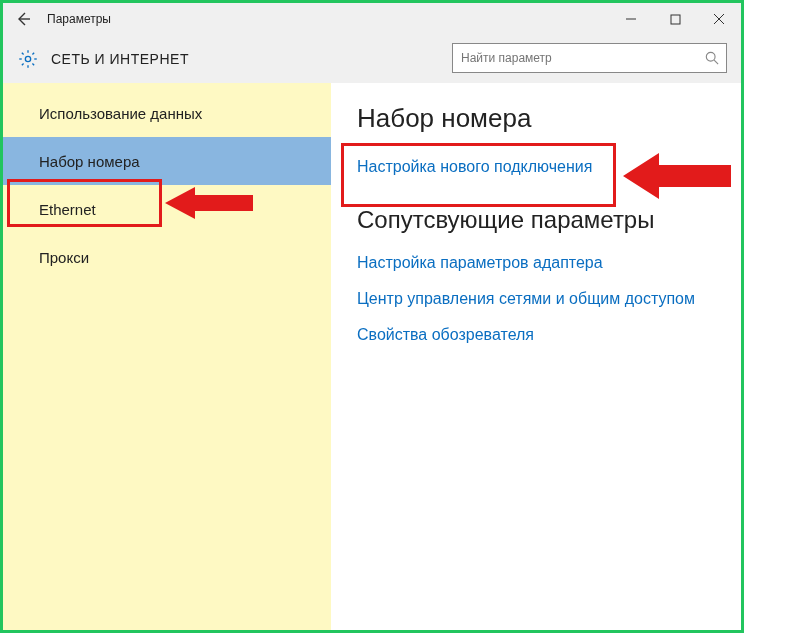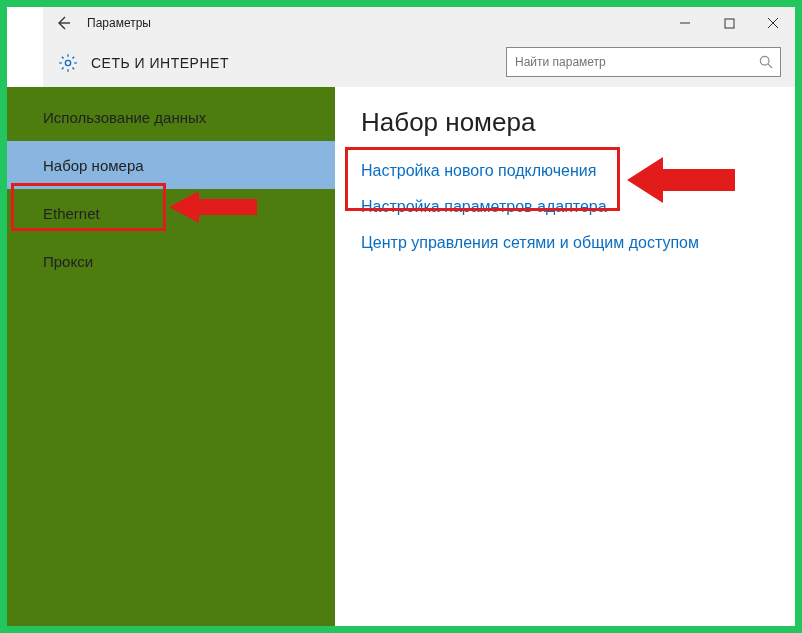--- a/index.html
+++ b/index.html
@@ -6,27 +6,26 @@
     margin: 0;
     padding: 0;
     font-family: "Segoe UI", Tahoma, sans-serif;
     background: #fff;
     color: #000;
     width: 802px;
     height: 633px;
     overflow: hidden;
   }
   .window {
-    width: 802px;
+    width: 744px;
     height: 633px;
     background: #fff;
-    border: 7px solid #22c55e;
-    box-sizing: border-box;
-    position: relative;
-    padding-left: 36px;
+    border: 3px solid #22c55e;
+    box-sizing: border-box;
+    position: relative;
   }
   
   .titlebar {
     height: 32px;
     background: #f0f0f0;
     display: flex;
     align-items: center;
     position: relative;
   }
   .titlebar .back {
@@ -120,21 +119,21 @@
   .body {
     position: absolute;
     top: 80px;
     left: 0;
     right: 0;
     bottom: 0;
     display: flex;
   }
   .sidebar {
     width: 328px;
-    background: #4d7c0f;
+    background: #fef9c3;
     padding-top: 6px;
   }
   .sidebar-item {
     padding: 0 18px 0 36px;
     height: 48px;
     display: flex;
     align-items: center;
     font-size: 15px;
     color: #222;
     cursor: pointer;
@@ -256,23 +255,25 @@
       <div class="sidebar-item">
         <span>Прокси</span>
       </div>
     </div>
 
     <div class="main">
       <h1>Набор номера</h1>
 
       <span class="link">Настройка нового подключения</span>
 
+      <h2>Сопутсвующие параметры</h2>
 
       <span class="link">Настройка параметров адаптера</span>
       <span class="link">Центр управления сетями и общим доступом</span>
+      <span class="link">Свойства обозревателя</span>
     </div>
   </div>
 
   <div class="overlay redbox" style="left:4px; top:176px; width:155px; height:48px;"></div>
 
   <svg class="overlay" style="left:162px; top:180px; width:90px; height:40px;" viewBox="0 0 90 40">
     <polygon points="0,20 30,4 30,12 88,12 88,28 30,28 30,36" fill="#e21b1b"></polygon>
   </svg>
 
   <div class="overlay redbox" style="left:338px; top:140px; width:275px; height:64px;"></div>

